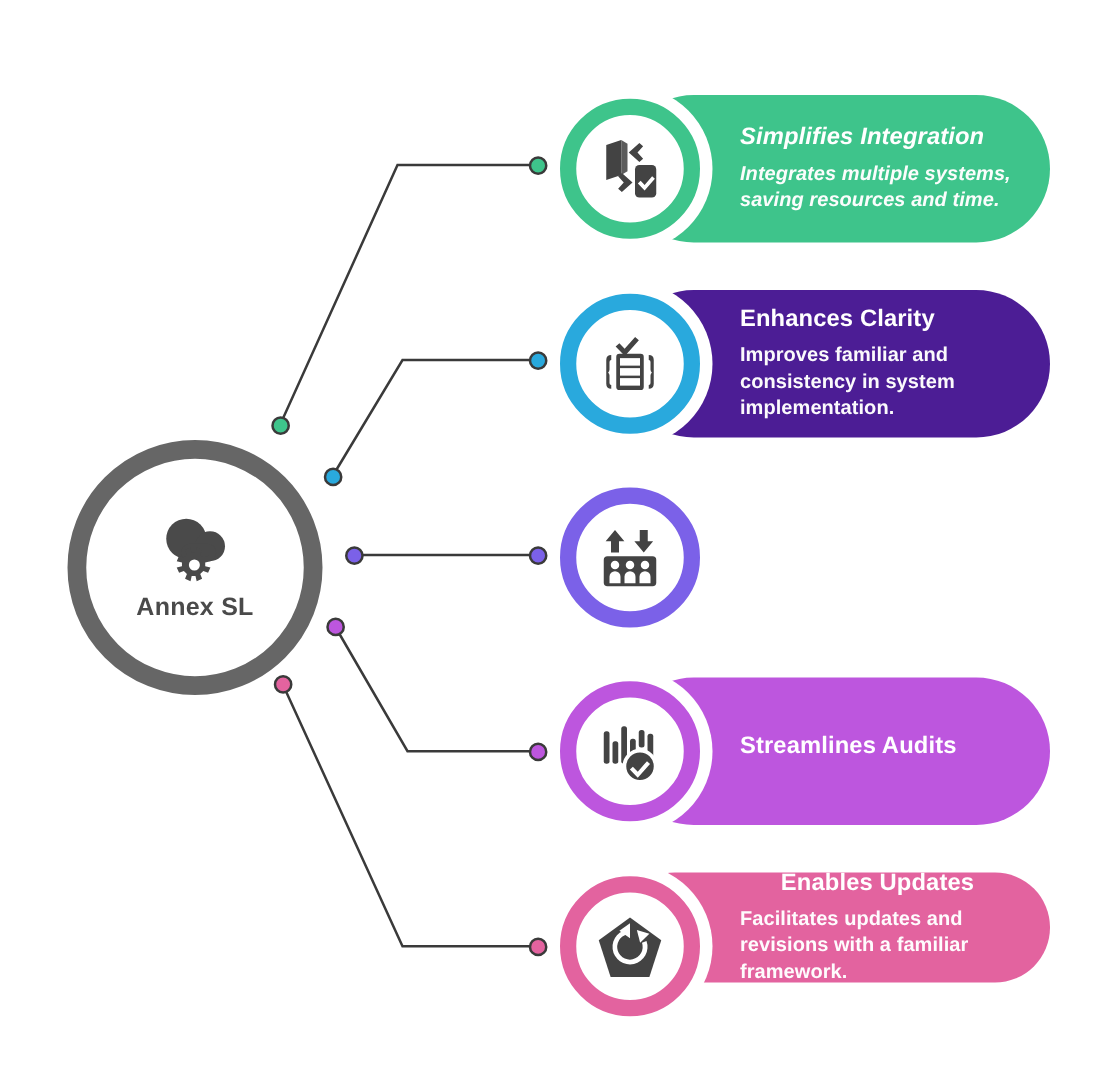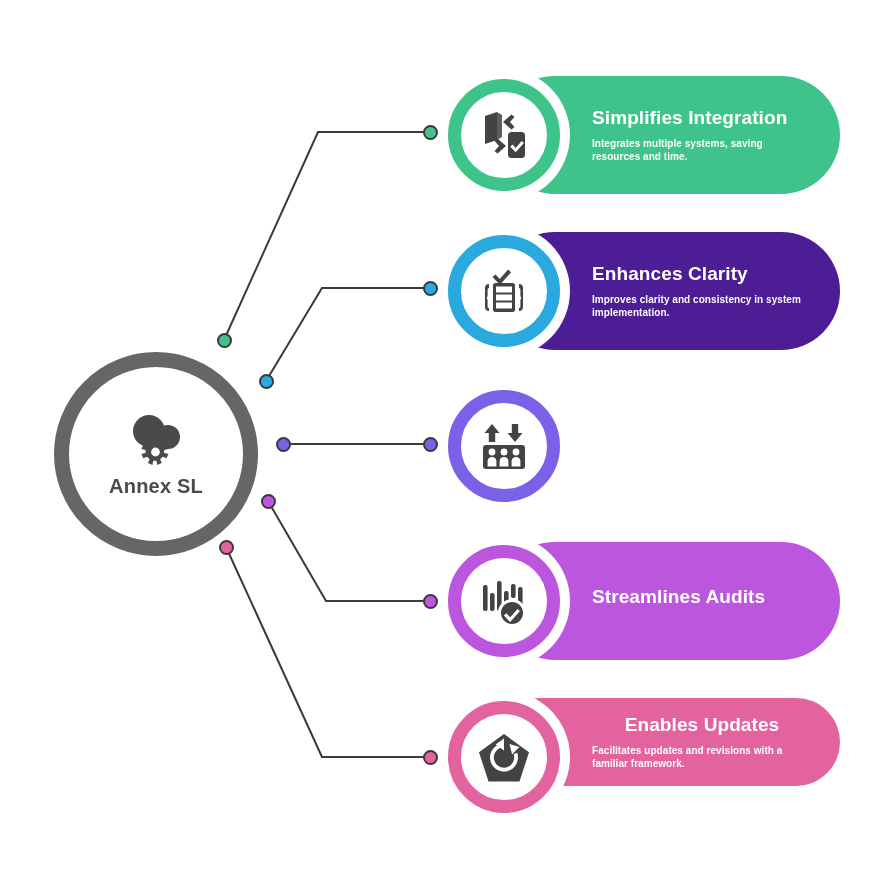--- a/index.html
+++ b/index.html
@@ -80,21 +80,21 @@
   .card-title {
     color: #ffffff;
     font-weight: bold;
     font-size: 19px;
     line-height: 1.18;
     margin-bottom: 7px;
     letter-spacing: 0.1px;
   }
   .card-desc {
     color: #ffffff;
-    font-size: 10px;
+    font-size: 16px;
     font-weight: bold;
     line-height: 1.32;
     letter-spacing: 0.05px;
     opacity: 0.98;
   }
 
   
   .badge-gap {
     position: absolute;
     border-radius: 50%;
@@ -150,41 +150,41 @@
         <path d="M33 27.5 l3.2 0 1.0 -4.4 4.6 2.0 -1.6 4.0 2.6 2.6 4.0 -1.6 2.0 4.6
                  -4.4 1.0 0 3.2 4.4 1.0 -2.0 4.6 -4.0 -1.6 -2.6 2.6 1.6 4.0 -4.6 2.0
                  -1.0 -4.4 -3.2 0 -1.0 4.4 -4.6 -2.0 1.6 -4.0 -2.6 -2.6 -4.0 1.6 -2.0 -4.6
                  4.4 -1.0 0 -3.2 -4.4 -1.0 2.0 -4.6 4.0 1.6 2.6 -2.6 -1.6 -4.0 4.6 -2.0z" transform="translate(-1,5) scale(0.95)"></path>
         <circle cx="32.5" cy="41" r="4.4" fill="#ffffff"></circle>
       </g>
     </svg>
     <div class="hub-label">Annex SL</div>
   </div>
 
-  <div class="card" style="top:76px; height:118px; background:#3ec48b;">
+  <div class="card" style="top:76px; height:118px; background:#3ec48b;font-style:italic;">
     <div class="card-title">Simplifies Integration</div>
     <div class="card-desc">Integrates multiple systems, saving resources and time.</div>
   </div>
   <div class="badge-gap" style="left:438px; top:69px; width:132px; height:132px;"></div>
   <div class="badge" style="left:448px; top:79px; border:13px solid #3ec48b;">
     <svg width="58" height="58" viewBox="0 0 58 58">
       <g fill="#434343">
         <path d="M10 10 L22 6 L22 34 L10 38 Z"></path>
         <path d="M22 6 L27 9 L27 31 L22 34 Z" fill="#5c5c5c"></path>
         <path d="M46 16 h-11 l4.5 -5 -3 -2.6 -8.5 7.6 8.5 7.6 3 -2.6 -4.5 -5 h11 z"></path>
         <path d="M13 40 h11 l-4.5 5 3 2.6 8.5 -7.6 -8.5 -7.6 -3 2.6 4.5 5 h-11 z"></path>
         <rect x="33" y="26" width="17" height="26" rx="3.5"></rect>
         <path d="M37.5 38.5 l3.2 3.4 6.0 -7.0 2.2 2.0 -8.2 9.4 -5.4 -5.6 z" fill="#ffffff"></path>
       </g>
     </svg>
   </div>
 
   <div class="card" style="top:232px; height:118px; background:#4c1d95;">
     <div class="card-title">Enhances Clarity</div>
-    <div class="card-desc">Improves clarity and consistency in system implementation.</div>
+    <div class="card-desc">Improves familiar and consistency in system implementation.</div>
   </div>
   <div class="badge-gap" style="left:438px; top:225px; width:132px; height:132px;"></div>
   <div class="badge" style="left:448px; top:235px; border:13px solid #29a9dd;">
     <svg width="56" height="56" viewBox="0 0 56 56">
       <g fill="#434343">
         <path d="M19.5 11.5 l4.2 4.4 8.4 -9.4 3.0 2.7 -11.2 12.6 -7.4 -7.7 z"></path>
         <rect x="17" y="20" width="22" height="29" rx="2.5"></rect>
         <rect x="20" y="23.5" width="16" height="6" fill="#ffffff"></rect>
         <rect x="20" y="31.5" width="16" height="6" fill="#ffffff"></rect>
         <rect x="20" y="39.5" width="16" height="6" fill="#ffffff"></rect>

